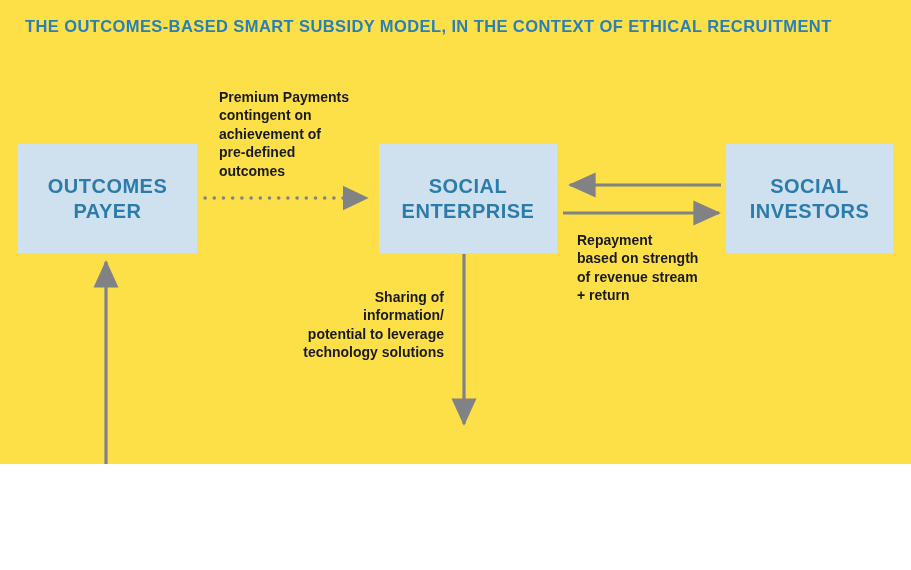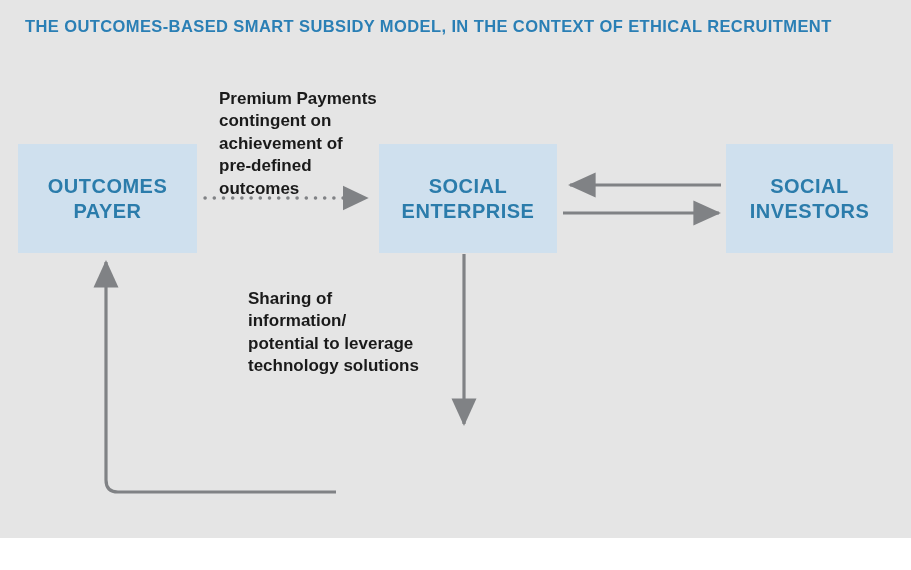--- a/index.html
+++ b/index.html
@@ -3,22 +3,22 @@
 <meta charset="utf-8">
 <style>
   html, body {
     margin: 0;
     padding: 0;
     background: #ffffff;
   }
   #page {
     position: relative;
     width: 911px;
-    height: 538px;
-    background: #e5e5e5;
+    height: 464px;
+    background: #fde047;
     font-family: "Liberation Sans", sans-serif;
     overflow: hidden;
   }
   #diagram-title {
     position: absolute;
     left: 25px;
     top: 16px;
     width: 850px;
     font-size: 16.5px;
     font-weight: bold;
@@ -40,28 +40,28 @@
     font-size: 20px;
     font-weight: bold;
     color: #2b7cab;
     letter-spacing: 0.5px;
     line-height: 1.25;
     text-transform: uppercase;
     white-space: pre-line;
   }
   .edge-label {
     position: absolute;
-    font-size: 17px;
+    font-size: 14px;
     font-weight: bold;
     color: #1a1a1a;
     line-height: 1.32;
     white-space: pre-line;
   }
   .align-left   { text-align: left; }
-  .align-right  { }
+  .align-right  { text-align: right; }
   #connector-layer {
     position: absolute;
     left: 0;
     top: 0;
     width: 911px;
     height: 570px;
     pointer-events: none;
   }
 </style>
 </head>
@@ -108,20 +108,24 @@
   </div>
 
 
   <div class="edge-label align-left" style="left:219px; top:88px; width:160px;">Premium Payments
 contingent on
 achievement of
 pre-defined
 outcomes</div>
 
 
+  <div class="edge-label align-left" style="left:577px; top:231px; width:165px;">Repayment
+based on strength
+of revenue stream
++ return</div>
 
   <div class="edge-label align-right" style="left:248px; top:288px; width:196px;">Sharing of
 information/
 potential to leverage
 technology solutions</div>
 
 
 </div>
 
 </body></html>

